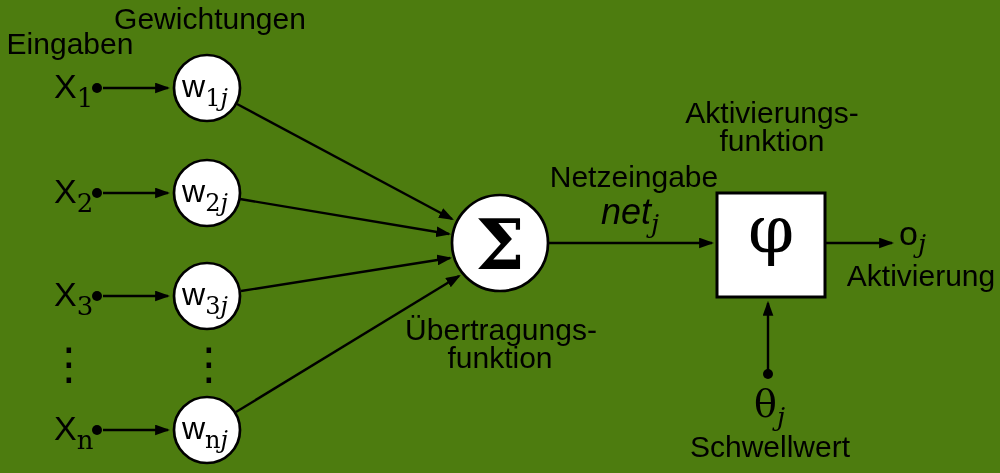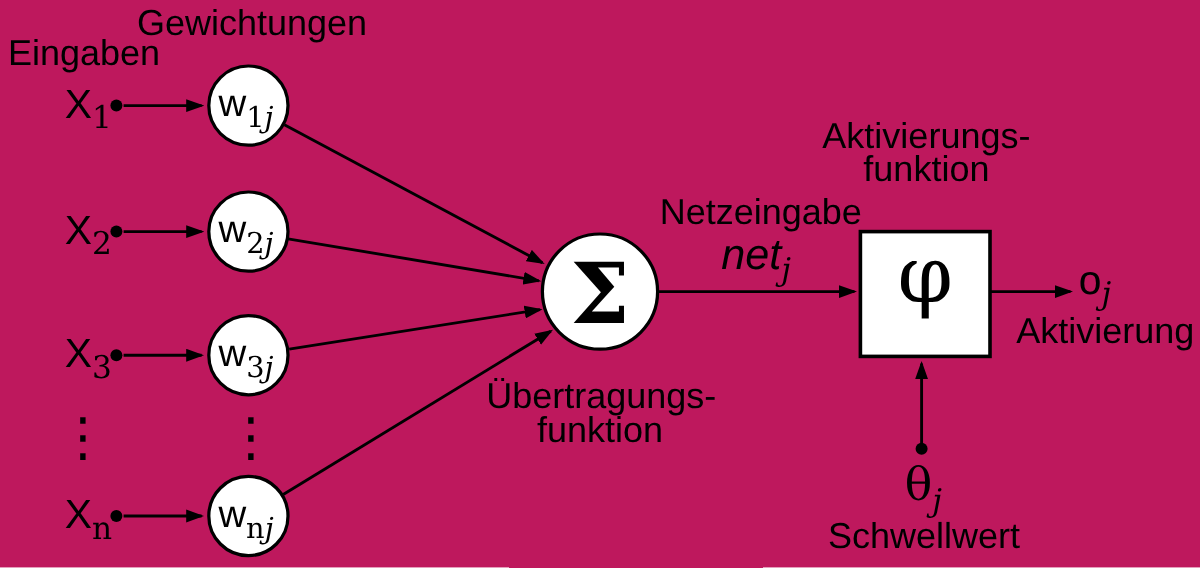--- a/index.html
+++ b/index.html
@@ -4,21 +4,21 @@
 <style>
   html, body {
     margin: 0;
     padding: 0;
     background: #ffffff;
   }
   .stage {
     position: relative;
     width: 1000px;
     height: 473px;
-    background: #be185d;
+    background: #4d7c0f;
     overflow: hidden;
   }
   svg { display: block; }
   svg text { fill: #000000; }
 
   .label {
     font-family: "Liberation Sans", sans-serif;
     font-size: 30px;
   }
   .x-main {

